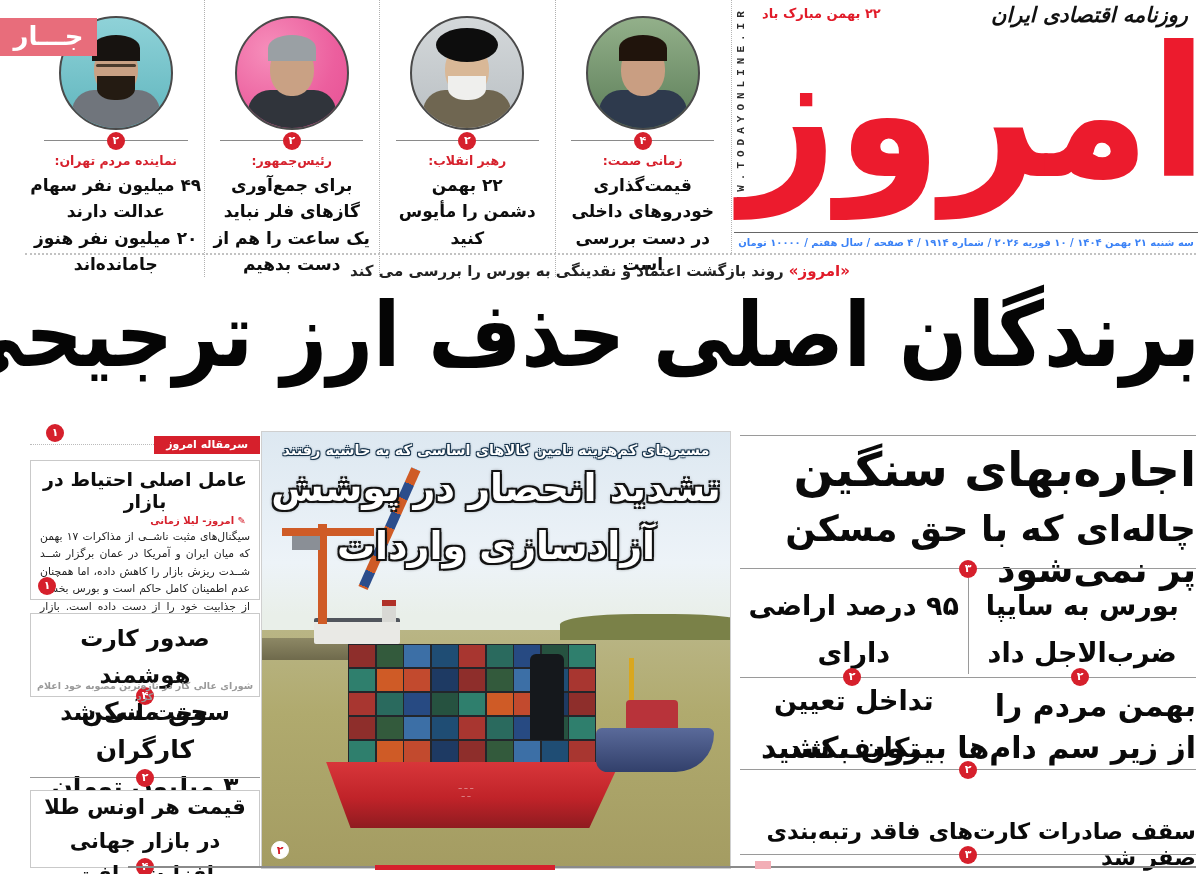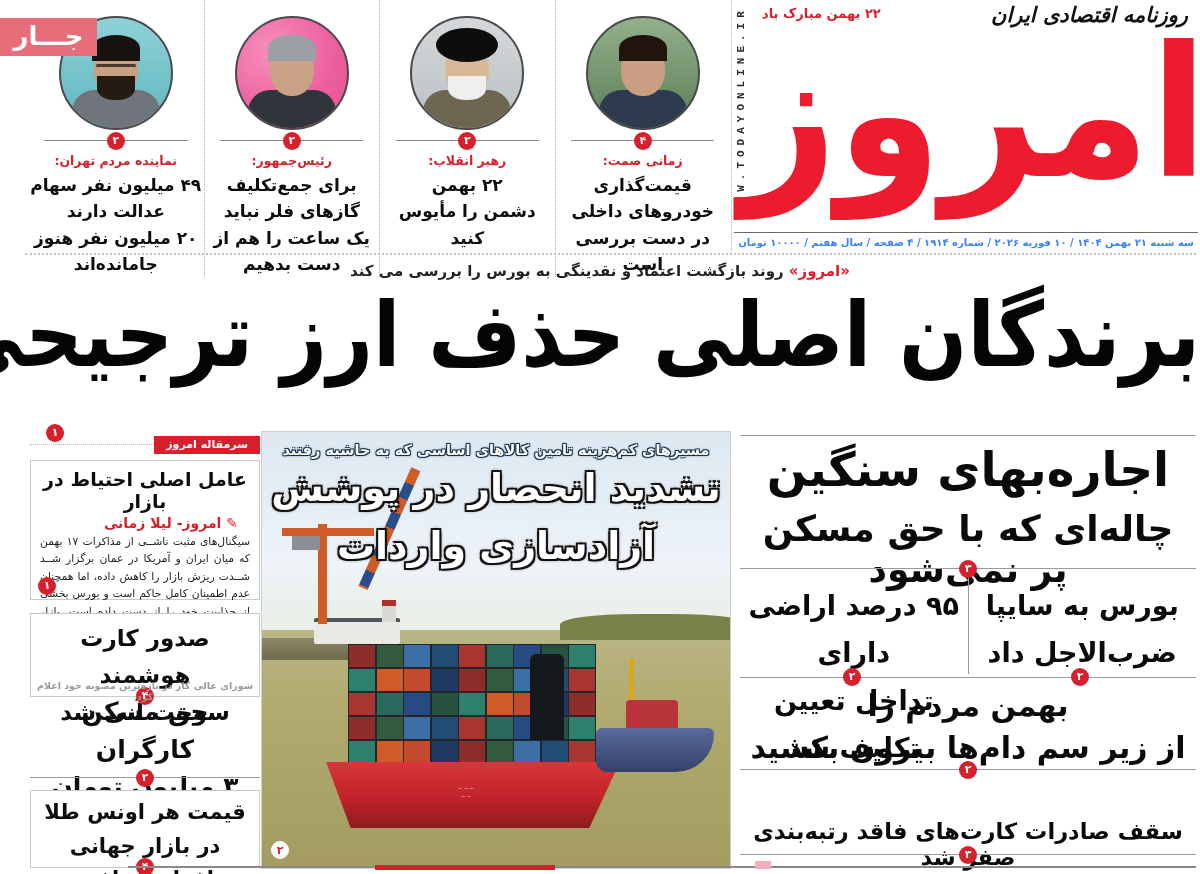--- a/index.html
+++ b/index.html
@@ -60,21 +60,21 @@
   .lead-badge{left:46px;top:424px}
 
   
   .left-col{left:30px;top:430px;width:230px;height:440px}
   .ed-tabline{position:absolute;top:14px;left:0;right:0;border-top:1px dotted #bbb}
   .ed-tab{position:absolute;top:6px;right:0;background:#d6202c;color:#fff;font-size:11px;
           font-weight:bold;padding:2px 12px 3px}
   .ed-box{position:absolute;top:30px;left:0;right:0;height:140px;border:1px solid #c9c9c9;
           background:#fff;padding:7px 9px 5px}
   .ed-title{font-size:19px;font-weight:bold;text-align:center;color:#0d0d0d}
-  .ed-byline{color:#d6202c;font-size:14px;font-weight:bold;text-align:right;margin:3px 12px 2px}
+  .ed-byline{color:#d6202c;font-size:10px;font-weight:bold;text-align:right;margin:3px 4px 2px}
   .ed-body{font-size:10.8px;line-height:1.62;text-align:justify;color:#222}
   .ed-badge{position:absolute;left:7px;bottom:4px}
   .lbox{position:absolute;left:0;right:0;border:1px solid #c9c9c9;background:#fff;text-align:center}
   .lbox .bl{font-size:23px;font-weight:bold;line-height:1.6;color:#0d0d0d}
   .lbox .cbadge{position:absolute;left:50%;bottom:-9px;transform:translateX(-50%)}
   .lk-kicker{position:absolute;left:0;right:0;top:250px;text-align:center;color:#9a9a9a;
              font-size:9.5px;font-weight:bold}
   .lk-h{position:absolute;left:0;right:0;top:263px;text-align:center;font-size:25px;
         font-weight:bold;line-height:1.5;color:#0d0d0d}
   .lk-line{position:absolute;left:0;right:0;top:347px;border-top:1px solid #999}
@@ -121,21 +121,21 @@
              text-shadow:0 0 3px #16324a,1px 1px 0 #16324a,-1px -1px 0 #16324a,1px -1px 0 #16324a,-1px 1px 0 #16324a}
   .ps-h{position:absolute;left:0;right:0;text-align:center;color:#fff;font-size:38px;font-weight:bold;
         text-shadow:0 0 4px #000,2px 2px 0 #1a1a1a,-2px -2px 0 #1a1a1a,2px -2px 0 #1a1a1a,-2px 2px 0 #1a1a1a}
   .ps-h1{top:34px}.ps-h2{top:92px}
   .ps-badge{position:absolute;left:9px;bottom:9px}
 
   
   .right-col{left:740px;top:430px;width:456px;height:434px}
   .rline{position:absolute;left:0;right:0;border-top:1px solid #9a9a9a}
   .rline .badge{position:absolute;left:50%;top:-9px;transform:translateX(-50%)}
-  .r-h{position:absolute;left:0;right:0;text-align:center;font-weight:bold;color:#0a0a0a}
+  .r-h{position:absolute;left:0;right:0;font-weight:bold;color:#0a0a0a}
   .rent1{top:12px;font-size:47px}
   .rent2{top:78px;font-size:36px}
   .duo{position:absolute;top:148px;left:0;right:0;height:96px;display:flex}
   .duo .cell{flex:1;position:relative;text-align:center;font-weight:bold;color:#0a0a0a;
              font-size:27px;line-height:1.75;padding-top:4px}
   .duo .cell + .cell{border-right:1px solid #9a9a9a}
   .food1{top:258px;font-size:30px}
   .food2{top:300px;font-size:30px}
   .cards1{top:348px;font-size:27px}
   .cards2{top:388px;font-size:22.5px}
@@ -208,21 +208,21 @@
     <div class="photo p-president">
       <div class="body"></div>
       <div class="head"></div>
       <div class="hair"></div>
     </div>
     <div class="cap-div">
       <span class="badge">۲</span>
     </div>
     <div class="role">رئیس‌جمهور:</div>
     <div class="pheadline">
-      <div>برای جمع‌تکلیف گازهای فلر نباید</div>
+      <div>برای جمع‌آوری گازهای فلر نباید</div>
       <div>یک ساعت را هم از دست بدهیم</div>
     </div>
   </div>
 
   <div class="pcell">
     <div class="photo p-mp">
       <div class="body"></div>
       <div class="head"></div>
       <div class="hair"></div>
       <div class="beard"></div>
@@ -270,21 +270,21 @@
 
   <div class="lk-kicker">شورای عالی کار در تازه‌ترین مصوبه خود اعلام کرد</div>
   <div class="lk-h">
     <div>حق مسکن کارگران</div>
     <div>۳ میلیون تومان شد</div>
   </div>
   <div class="lk-line">
     <span class="badge">۲</span>
   </div>
 
-  <div class="lbox" style="top:360px;height:78px;padding-top:5px">
+  <div class="lbox" style="top:360px;height:78px;">
     <div class="bl" style="font-size:21px">قیمت هر اونس طلا</div>
     <div class="bl" style="font-size:21px">در بازار جهانی افزایش یافت</div>
     <span class="badge cbadge">۴</span>
   </div>
 </div>
 
 <div class="abs photo-story">
   <div class="ps-water"></div>
   <div class="ps-shore-r"></div>
   <div class="ps-pier"></div>

